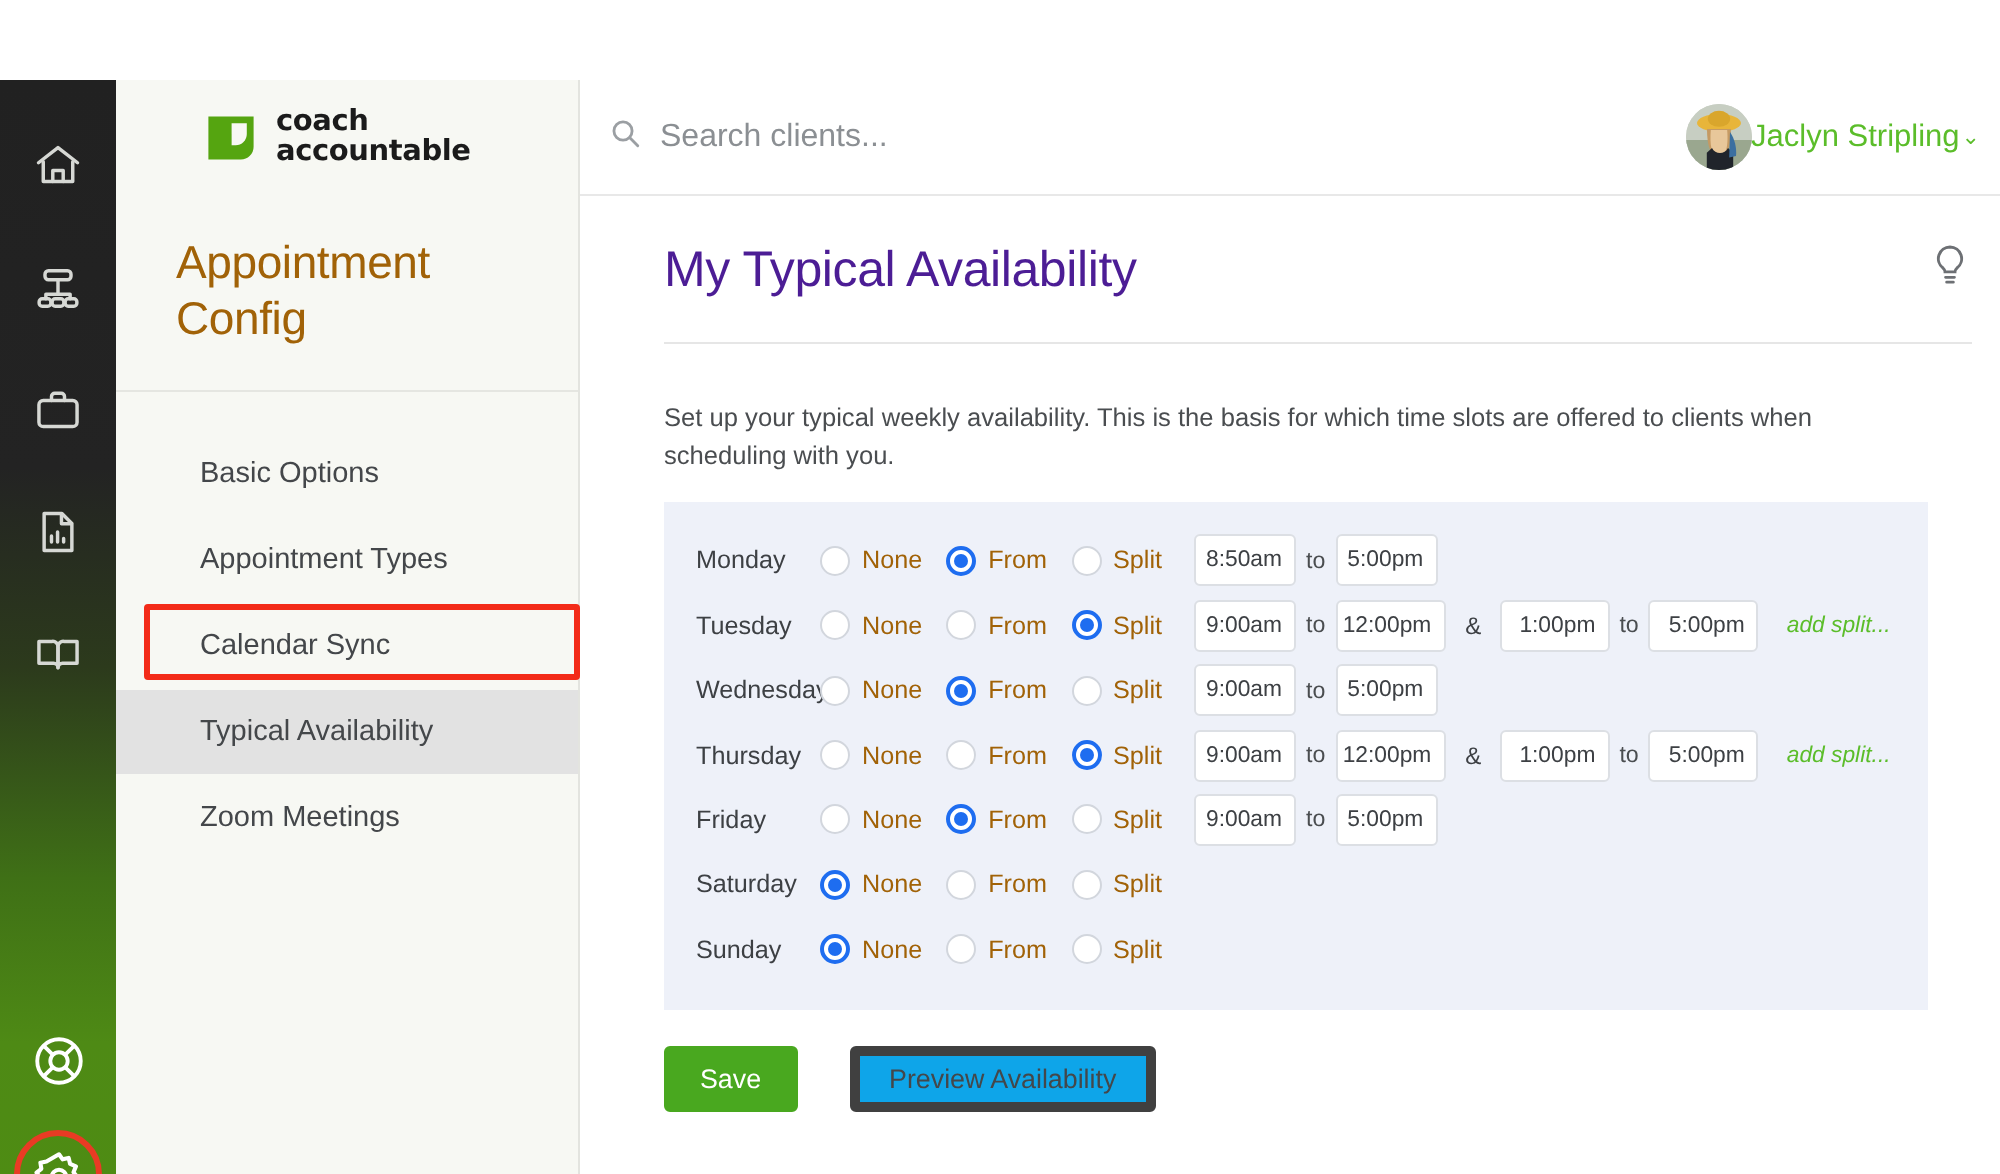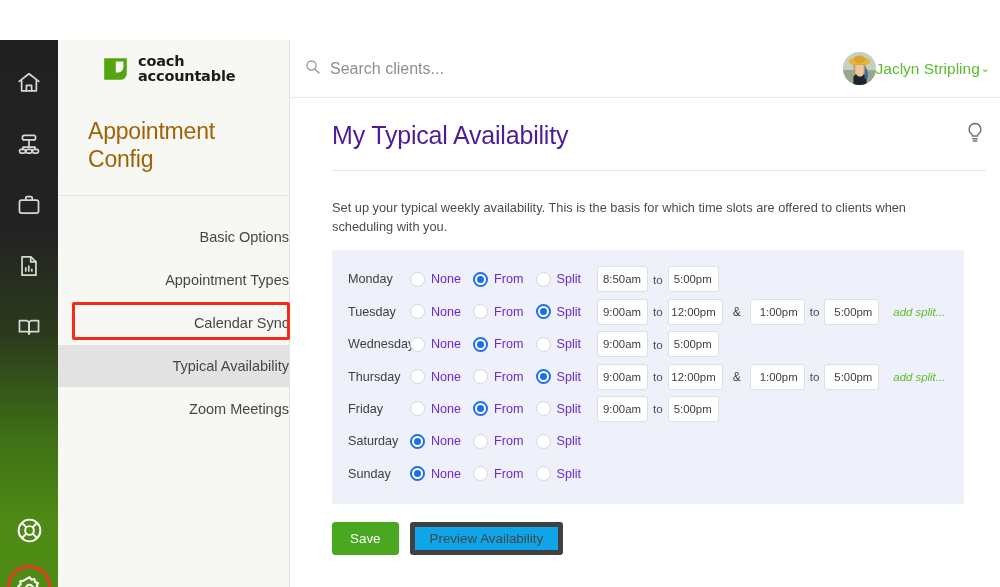--- a/index.html
+++ b/index.html
@@ -53,21 +53,20 @@
     padding: 18px 30px 0 30px;
     font-size: 23px; color: #a16207; line-height: 1.22; font-weight: normal;
     letter-spacing: -0.2px;
   }
   .sb-divider { position: absolute; left: 0; right: 0; top: 155px; height: 1px; background: #e5e6e1; }
   .sb-nav { position: absolute; top: 176px; left: 0; right: 0; }
   .sb-item {
     height: 42px; display: flex; align-items: center;
     padding-left: 42px; font-size: 14.5px; color: #44474a;
     margin: 0 0 1px 0;
-    justify-content: flex-end;
   }
   .sb-item.active { background: #e2e2e2; }
   .nav-highlight {
     position: absolute; left: 14px; top: 262px;
     width: 218px; height: 38px;
     border: 3px solid #f32b18; border-radius: 2px;
     pointer-events: none;
   }
 
   
@@ -109,38 +108,38 @@
   .radios { display: flex; align-items: center; }
   .radio-opt { display: flex; align-items: center; gap: 6px; margin-right: 12px; }
   .rb {
     width: 15px; height: 15px; border-radius: 50%;
     background: #fff; border: 1.5px solid #d2d6dd;
     display: flex; align-items: center; justify-content: center;
     flex: 0 0 15px;
   }
   .rb.on { border: 2px solid #1e6df0; }
   .rb.on::after { content: ""; width: 7px; height: 7px; border-radius: 50%; background: #1e6df0; }
-  .rb-label { font-size: 12.6px; color: #6d28d9; }
+  .rb-label { font-size: 12.6px; color: #a16207; }
   .times { display: flex; align-items: center; margin-left: 4px; }
   .tinput {
     background: #fff; border: 1px solid #dcdfe4; border-radius: 3px;
     height: 26px; width: 51px; display: flex; align-items: center;
     justify-content: flex-end; padding-right: 6px;
     font-size: 11.4px; color: #3d4044;
   }
   .tinput.wide { width: 55px; }
   .sep { font-size: 11.6px; color: #4a4d50; padding: 0 5px; }
   .amp { font-size: 12px; color: #3d4044; padding: 0 9px 0 10px; }
   .addsplit {
     font-size: 11.4px; color: #5bbd2a; font-style: italic;
     margin-left: 14px; white-space: nowrap;
   }
 
   
-  .btnrow { display: flex; align-items: center; gap: 11px; margin-top: 18px; }
+  .btnrow { display: flex; align-items: center; gap: 26px; margin-top: 18px; }
   .btn {
     height: 33px; border-radius: 3px; display: inline-flex;
     align-items: center; justify-content: center; font-size: 13.4px;
   }
   .btn-save { background: #49a81f; color: #fff; padding: 0 17px; border: 1px solid #49a81f; }
   .btn-ghost { background: #0ea5e9; color: #44474a; padding: 0 15px; border: 5px solid #404040; }
   .hr2 { height: 1px; background: #e9e9e9; margin: 33px 22px 0 0; width: 632px; }
   .btn-alt {
     margin-top: 22px; height: 33px; background: #fff; color: #44474a;
     border: 1px solid #dcdcdc; border-radius: 3px; font-size: 13.4px;

